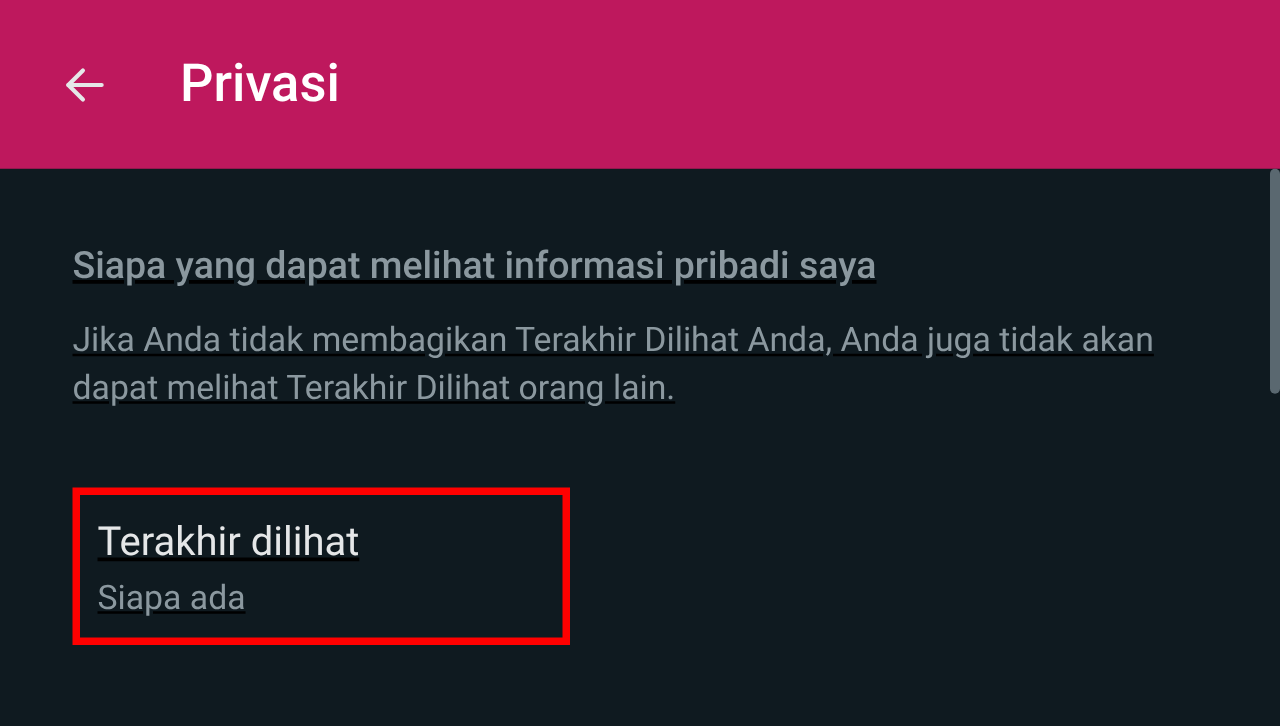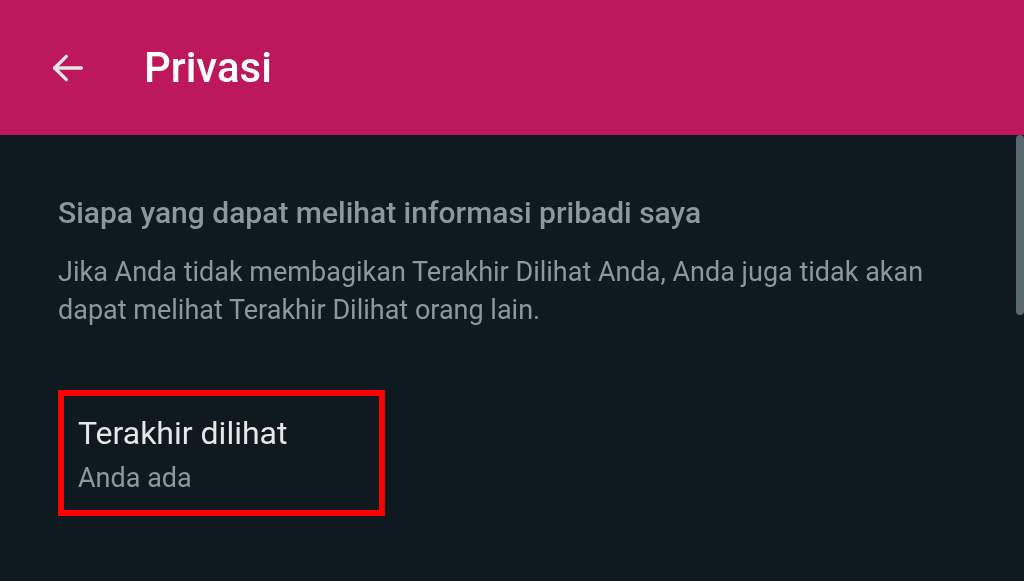--- a/index.html
+++ b/index.html
@@ -36,38 +36,39 @@
       height: 40px;
     }
     .header-title {
       color: #ffffff;
       font-size: 42px;
       font-weight: 500;
       margin-left: 56px;
     }
     .content {
       padding: 60px 58px 0 58px;
+      text-decoration: underline;
     }
     .section-title {
       color: #8b989f;
       font-size: 30px;
       font-weight: 500;
       margin-bottom: 24px;
     }
     .section-description {
       color: #8b989f;
       font-size: 27px;
       font-weight: 400;
       line-height: 1.4;
       margin-bottom: 60px;
     }
     .setting-item {
       border: 6px solid #ff0000;
       padding: 18px 14px 16px 14px;
-      width: 327px;
+      width: 398px;
       cursor: pointer;
     }
     .setting-title {
       color: #e5e7e8;
       font-size: 32px;
       font-weight: 400;
       margin-bottom: 10px;
     }
     .setting-value {
       color: #8b989f;
@@ -96,17 +97,17 @@
   </div>
   <div class="header-title">Privasi</div>
 </div>
 
 <div class="content">
   <div class="section-title">Siapa yang dapat melihat informasi pribadi saya</div>
   <div class="section-description">Jika Anda tidak membagikan Terakhir Dilihat Anda, Anda juga tidak akan dapat melihat Terakhir Dilihat orang lain.</div>
 
   <div class="setting-item">
     <div class="setting-title">Terakhir dilihat</div>
-    <div class="setting-value">Anda ada</div>
+    <div class="setting-value">Siapa ada</div>
   </div>
 </div>
 
 <div class="scrollbar"></div>
 
 </body></html>

